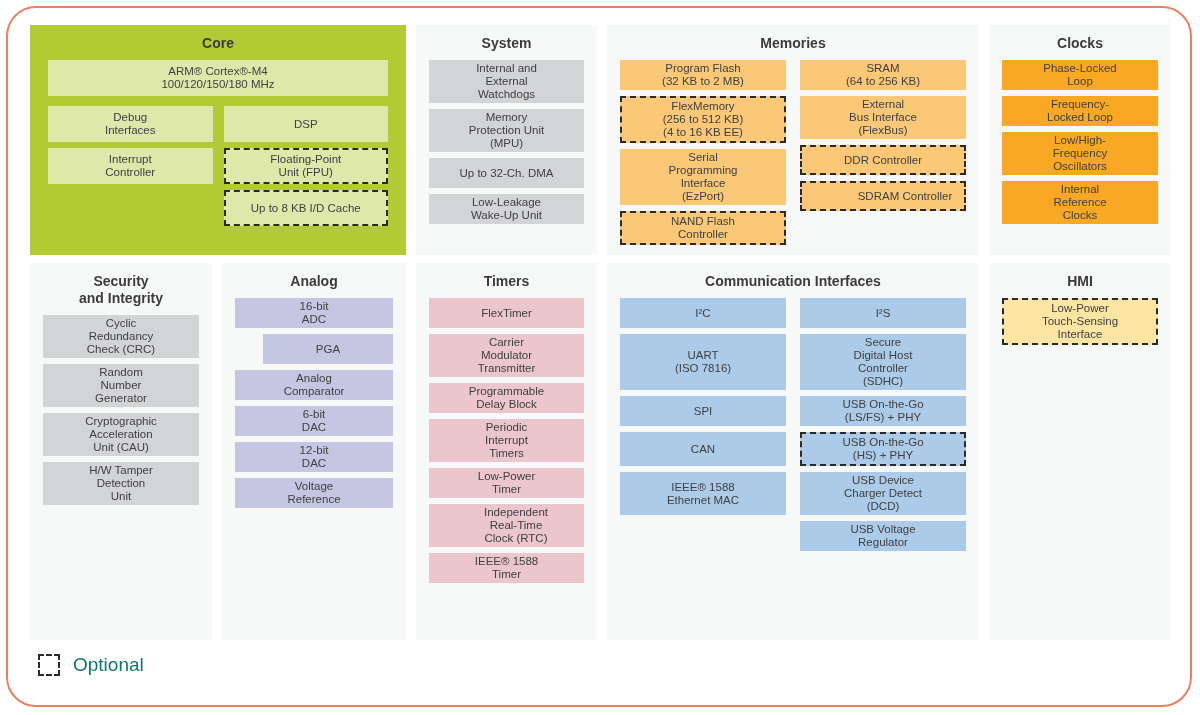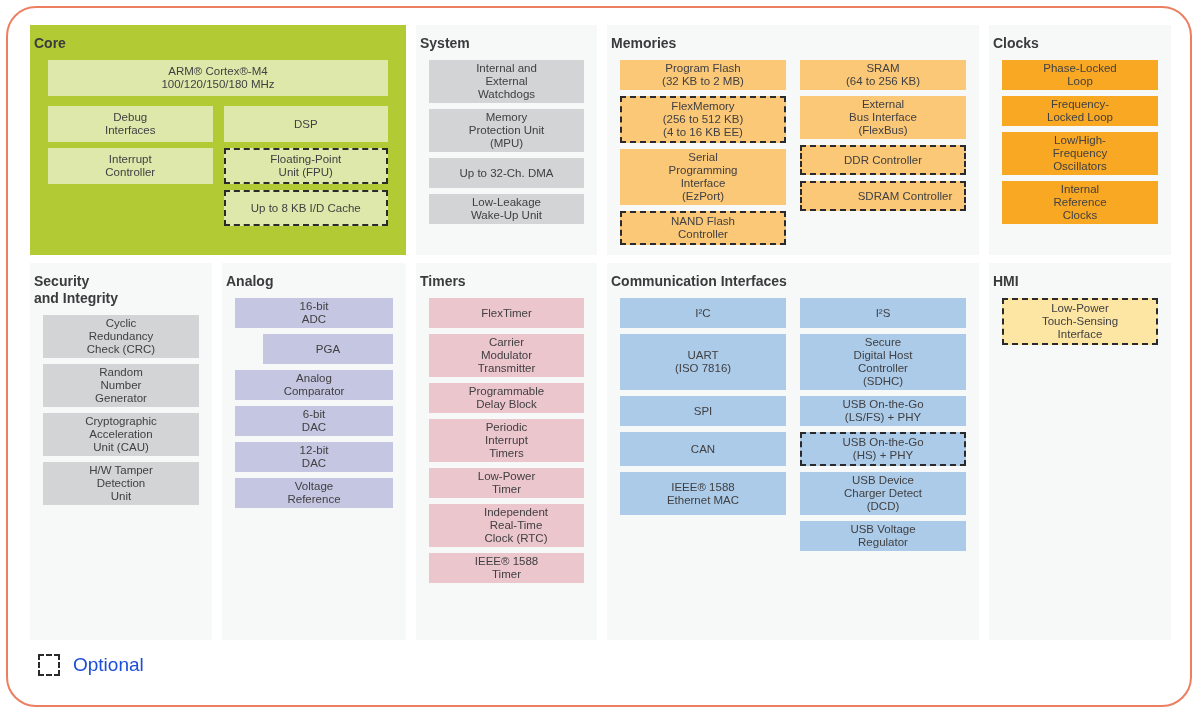--- a/index.html
+++ b/index.html
@@ -33,21 +33,21 @@
   .panel-analog   { grid-column: 2; grid-row: 2; }
   .panel-timers   { grid-column: 3; grid-row: 2; }
   .panel-comm     { grid-column: 4; grid-row: 2; }
   .panel-hmi      { grid-column: 5; grid-row: 2; }
   .panel-title {
     margin: 0;
     padding: 10px 4px 8px;
     font-size: 14px;
     font-weight: bold;
     color: #3B3B3D;
-    text-align: left;
+    text-align: center;
     line-height: 17px;
     white-space: pre-line;
   }
   .cols { display: flex; gap: 14px; padding: 0 13px; }
   .col  { flex: 1; display: flex; flex-direction: column; gap: 6px; }
   .cols.grid {
     display: grid;
     grid-template-columns: 1fr 1fr;
     column-gap: 14px;
     row-gap: 6px;
@@ -76,21 +76,21 @@
     display: flex;
     align-items: center;
     gap: 13px;
   }
   .legend-swatch {
     width: 18px;
     height: 18px;
     border: 2px dashed #2A2A2C;
     background: #ffffff;
   }
-  .legend-label { font-size: 19px; color: #1d4ed8; }
+  .legend-label { font-size: 19px; color: #0f766e; }
 </style>
 </head>
 <body>
 
 <div class="page">
   <div class="board">
       <section class="panel panel-core" style="background: rgb(178, 203, 53);">
         <h2 class="panel-title">Core</h2>
         <div class="block header-block" style="background: rgb(223, 232, 171);">ARM® Cortex®-M4
 100/120/150/180 MHz</div>

